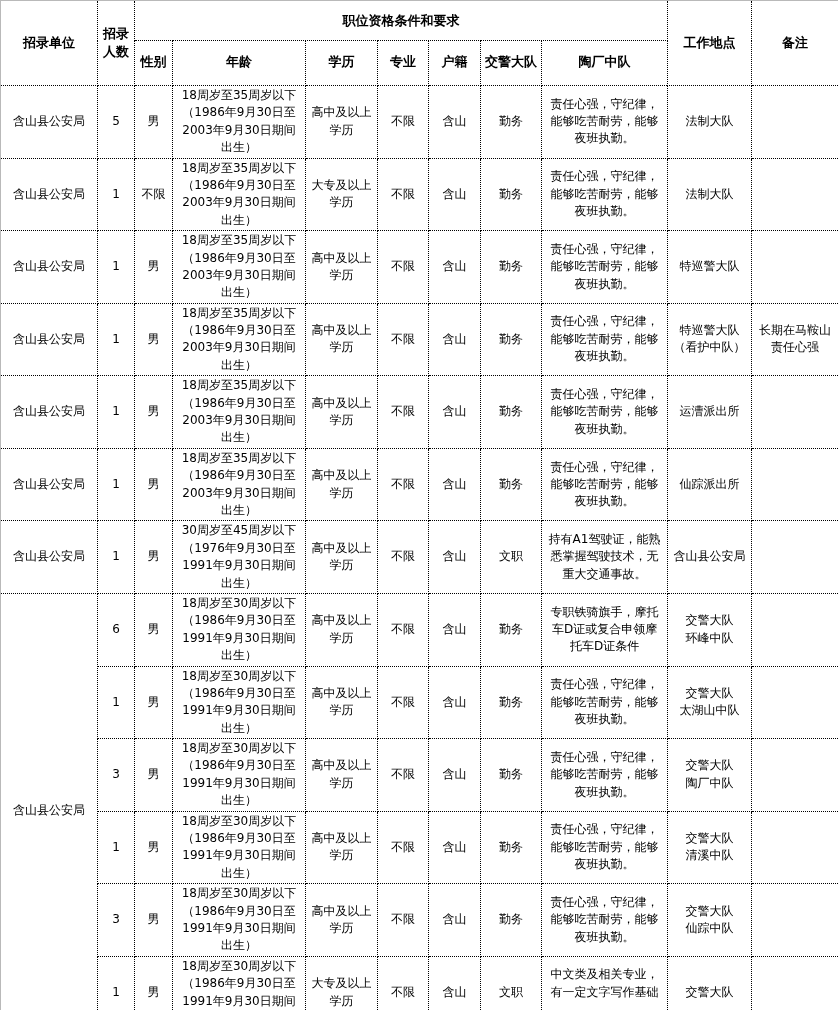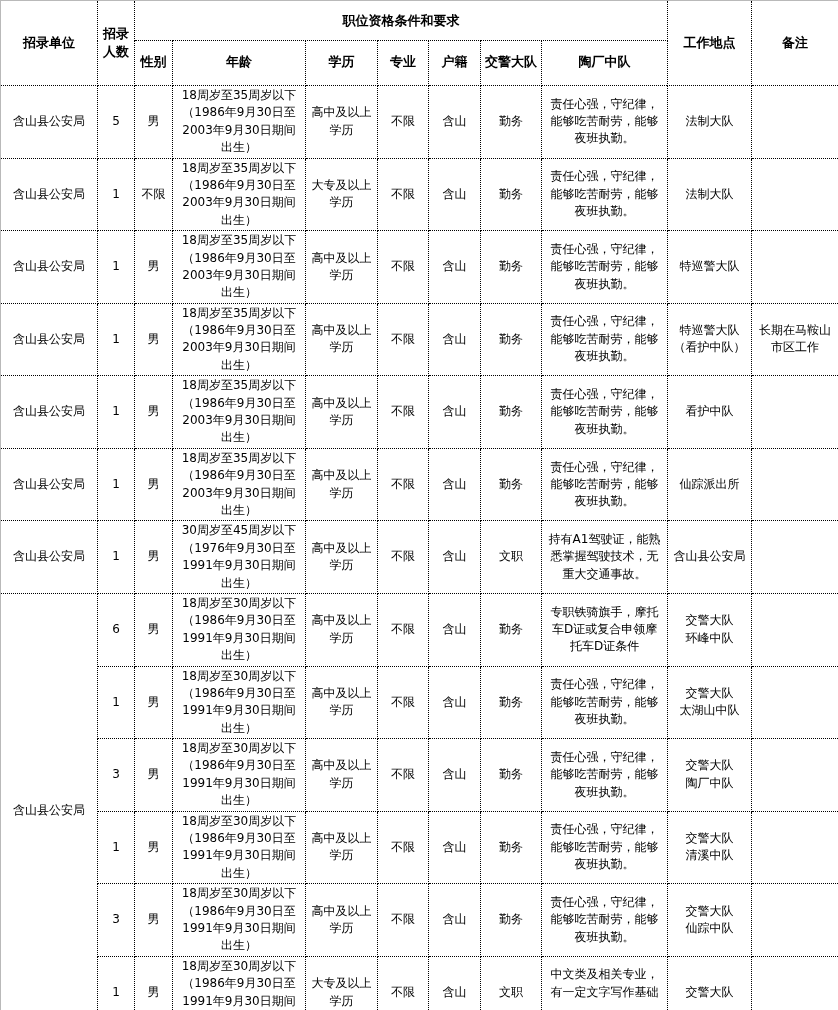--- a/index.html
+++ b/index.html
@@ -134,39 +134,39 @@
 学历</td>
         <td>不限</td>
         <td>含山</td>
         <td>勤务</td>
         <td class="left">责任心强，守纪律，
 能够吃苦耐劳，能够
 夜班执勤。</td>
         <td>特巡警大队
 （看护中队）</td>
         <td>长期在马鞍山
-市区工作</td>
-      </tr>
-      <tr>
-        <td>含山县公安局</td>
-        <td>1</td>
-        <td>男</td>
-        <td>18周岁至35周岁以下
-（1986年9月30日至
-2003年9月30日期间
-出生）</td>
-        <td>高中及以上
-学历</td>
-        <td>不限</td>
-        <td>含山</td>
-        <td>勤务</td>
-        <td class="left">责任心强，守纪律，
-能够吃苦耐劳，能够
-夜班执勤。</td>
-        <td>看护中队</td>
+责任心强</td>
+      </tr>
+      <tr>
+        <td>含山县公安局</td>
+        <td>1</td>
+        <td>男</td>
+        <td>18周岁至35周岁以下
+（1986年9月30日至
+2003年9月30日期间
+出生）</td>
+        <td>高中及以上
+学历</td>
+        <td>不限</td>
+        <td>含山</td>
+        <td>勤务</td>
+        <td class="left">责任心强，守纪律，
+能够吃苦耐劳，能够
+夜班执勤。</td>
+        <td>运漕派出所</td>
         <td></td>
       </tr>
       <tr>
         <td>含山县公安局</td>
         <td>1</td>
         <td>男</td>
         <td>18周岁至35周岁以下
 （1986年9月30日至
 2003年9月30日期间
 出生）</td>

